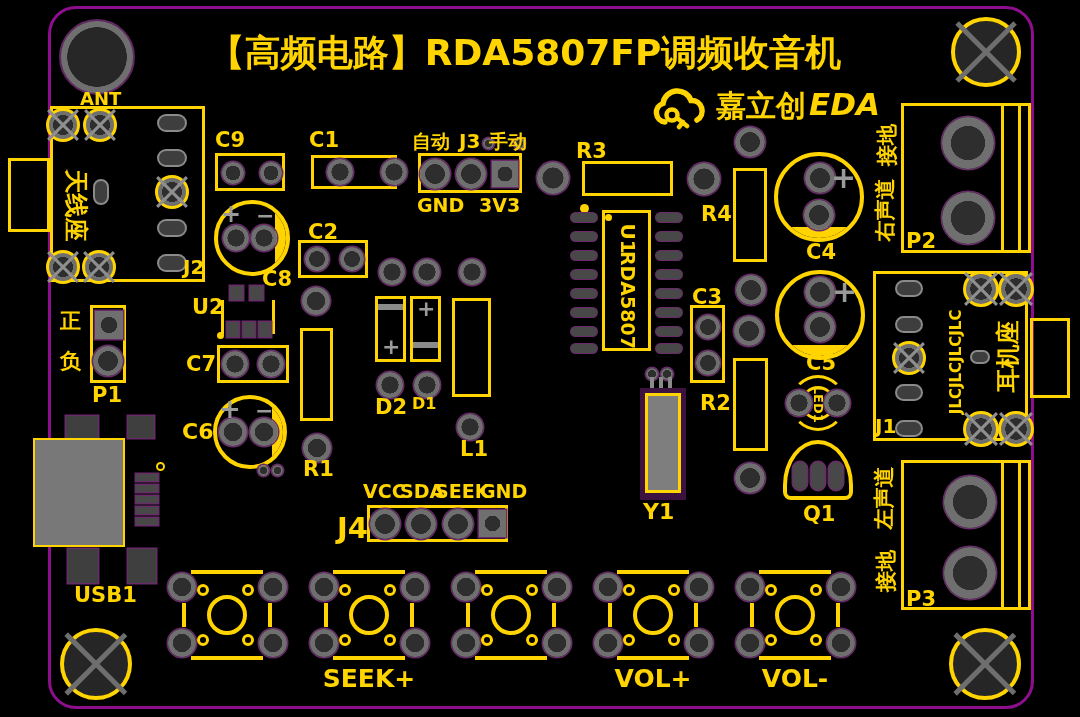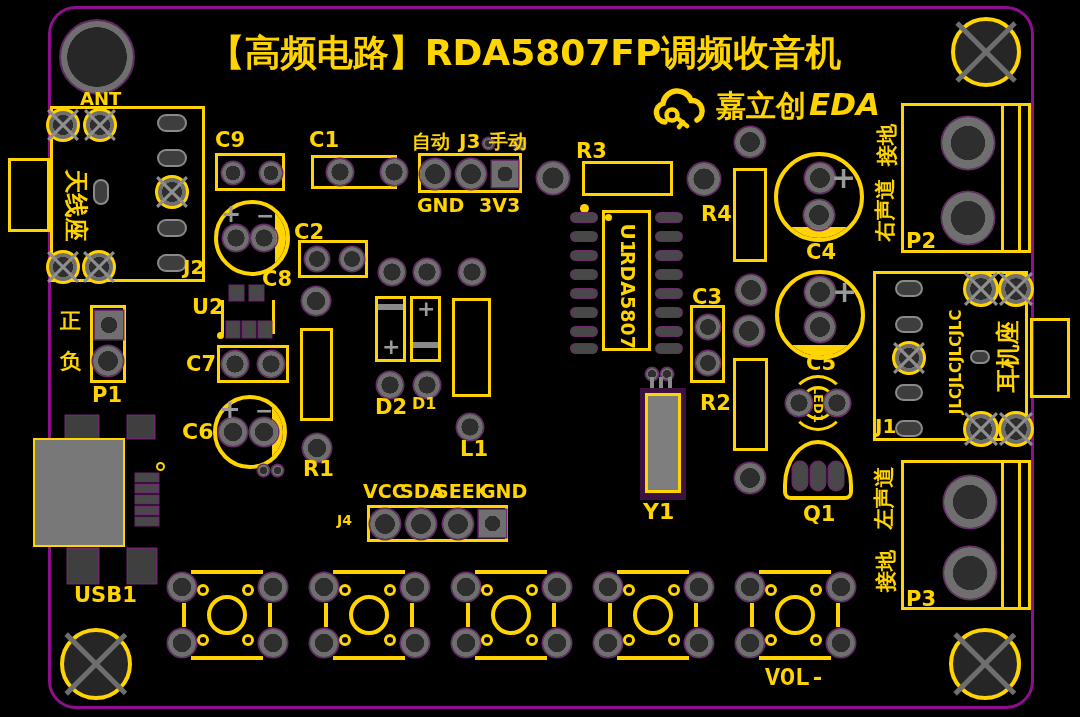--- a/index.html
+++ b/index.html
@@ -86,21 +86,21 @@
   <div class="lbl" style="left:215px;top:129px;font-size:21px;">C9</div>
   <div class="box" style="left:215px;top:153px;width:70px;height:38px;"></div>
   <i class="pad" style="left:222px;top:162px;width:22px;height:22px;"></i>
   <i class="pad" style="left:260px;top:162px;width:22px;height:22px;"></i>
 
   <div class="lbl" style="left:309px;top:129px;font-size:21px;">C1</div>
   <div class="box" style="left:311px;top:155px;width:86px;height:34px;"></div>
   <i class="pad" style="left:327px;top:159px;width:26px;height:26px;"></i>
   <i class="pad" style="left:381px;top:159px;width:26px;height:26px;"></i>
 
-  <div class="lbl" style="left:294px;top:221px;font-size:21px;">C2</div>
+  <div class="lbl" style="left:308px;top:221px;font-size:21px;">C2</div>
   <div class="box" style="left:298px;top:240px;width:70px;height:38px;"></div>
   <i class="pad" style="left:305px;top:247px;width:24px;height:24px;"></i>
   <i class="pad" style="left:340px;top:247px;width:24px;height:24px;"></i>
 
   <div class="cap" style="left:214px;top:200px;width:76px;height:76px;">
     <i class="chord-r"></i>
   </div>
   <i class="pad" style="left:223px;top:225px;width:26px;height:26px;"></i>
   <i class="pad" style="left:251px;top:225px;width:26px;height:26px;"></i>
   <b class="mk" style="left:221px;top:202px;font-size:24px;">+</b>
@@ -256,21 +256,21 @@
 
   <div class="lbl" style="left:363px;top:482px;font-size:19px;">VCC</div>
   <div class="lbl" style="left:400px;top:482px;font-size:19px;">SDA</div>
   <div class="lbl" style="left:435px;top:482px;font-size:19px;">SEEK</div>
   <div class="lbl" style="left:480px;top:482px;font-size:19px;">GND</div>
   <div class="box" style="left:367px;top:505px;width:141px;height:37px;"></div>
   <i class="pad" style="left:370px;top:509px;width:30px;height:30px;"></i>
   <i class="pad" style="left:406px;top:509px;width:30px;height:30px;"></i>
   <i class="pad" style="left:443px;top:509px;width:30px;height:30px;"></i>
   <i class="sqpad" style="left:479px;top:510px;width:27px;height:27px;"></i>
-  <div class="lbl" style="left:337px;top:513px;font-size:14px;">J4</div>
+  <div class="lbl" style="left:337px;top:513px;font-size:29px;">J4</div>
 
   <i class="smdpad" style="left:66px;top:416px;width:32px;height:22px;background:#3f3f3f;"></i>
   <i class="smdpad" style="left:128px;top:416px;width:26px;height:22px;background:#3f3f3f;"></i>
   <i class="smdpad" style="left:68px;top:549px;width:30px;height:34px;background:#3f3f3f;"></i>
   <i class="smdpad" style="left:128px;top:549px;width:28px;height:34px;background:#3f3f3f;"></i>
   <div class="box" style="left:33px;top:438px;width:92px;height:109px;"></div>
   <div class="abs" style="left:35px;top:440px;width:88px;height:105px;background:#787878;"></div>
   <i class="smdpad" style="left:136px;top:474px;width:22px;height:7px;"></i>
   <i class="smdpad" style="left:136px;top:485px;width:22px;height:7px;"></i>
   <i class="smdpad" style="left:136px;top:496px;width:22px;height:7px;"></i>
@@ -382,15 +382,17 @@
       <i class="bh" style="top:84px;"></i>
     <i class="bv" style="left:1px;"></i>
       <i class="bv" style="left:87px;"></i>
     <i class="bring"></i>
     <i class="bdot" style="left:16px;top:12px;"></i>
       <i class="bdot" style="left:61px;top:12px;"></i>
     <i class="bdot" style="left:16px;top:62px;"></i>
       <i class="bdot" style="left:61px;top:62px;"></i>
   </div>
 
-  <div class="lbl" style="left:710px;top:666px;width:170px;text-align:center;font-size:25px;font-family:Liberation Mono, monospace;">VOL-</div>
+  <div class="lbl" style="left:284px;top:666px;width:170px;text-align:center;font-size:25px;">SEEK+</div>
+  <div class="lbl" style="left:568px;top:666px;width:170px;text-align:center;font-size:25px;">VOL+</div>
+  <div class="lbl" style="left:710px;top:666px;width:170px;text-align:center;font-size:25px;">VOL-</div>
 
 </div>
 
 </body></html>

